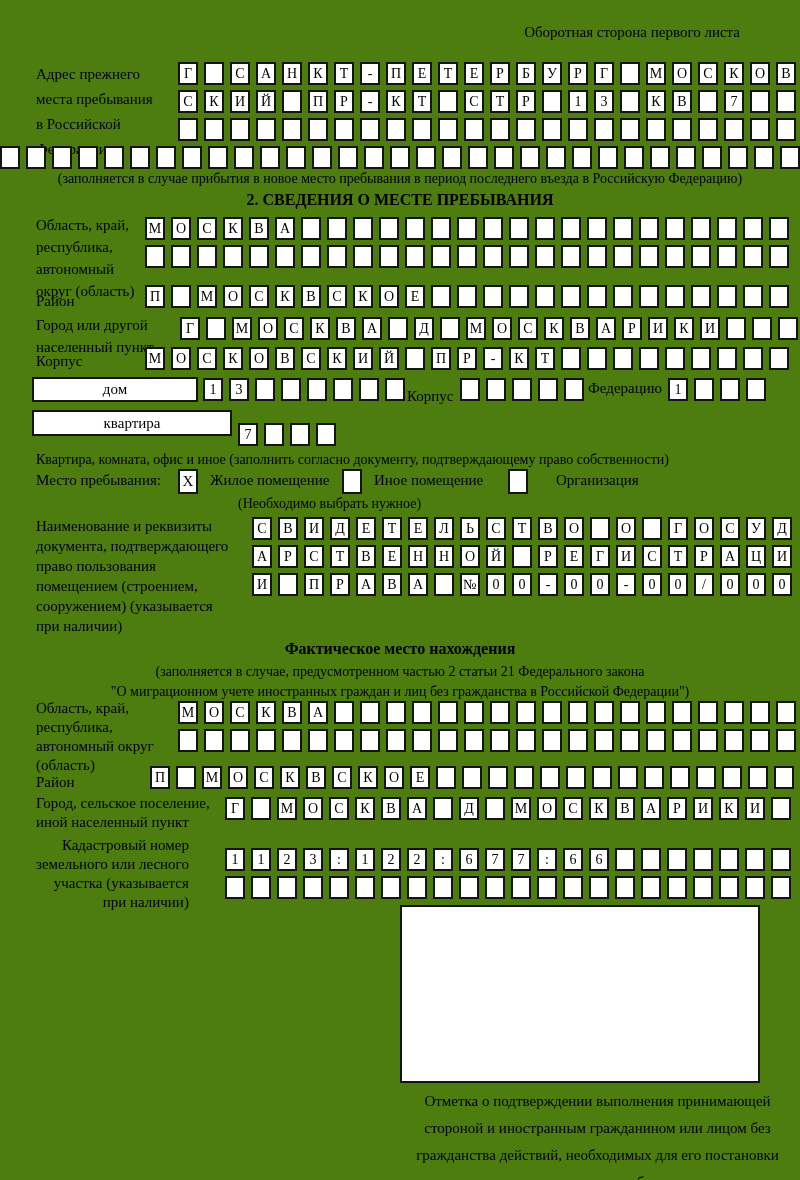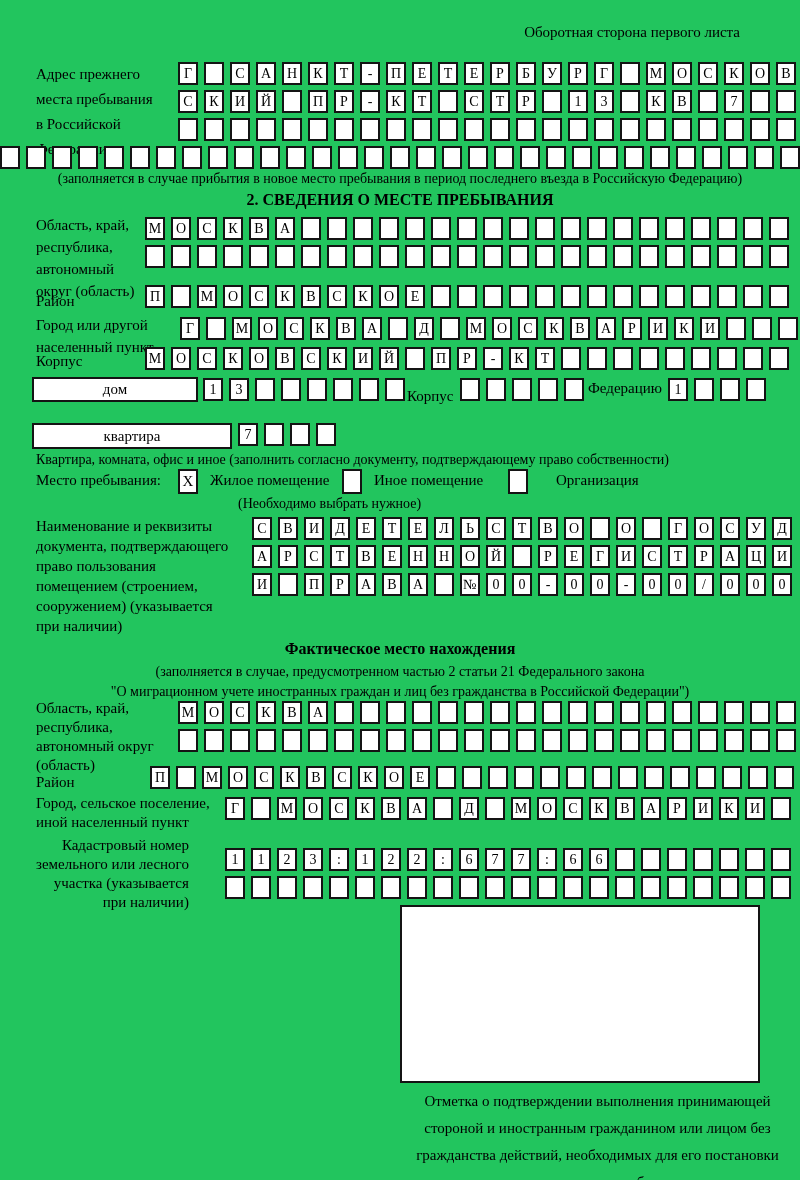--- a/index.html
+++ b/index.html
@@ -1,17 +1,17 @@
 <!DOCTYPE html>
 <html><head>
 <meta charset="utf-8">
 <style>
   html,body{margin:0;padding:0;background:#fff;}
   .page{
-    position:relative;width:800px;height:1180px;background:#22c55e;
+    position:relative;width:800px;height:1180px;background:#4d7c0f;
     font-family:"Liberation Serif","DejaVu Serif",serif;color:#000;overflow:hidden;
   }
   .abs{position:absolute;}
   .lbl{position:absolute;white-space:pre-line;font-size:15px;line-height:22px;}
   .lbl.lh25{line-height:25px;}
   .lbl.lh20{line-height:20px;}
   .lbl.lh19{line-height:19px;}
   .cap{position:absolute;font-size:14px;}
   .center{left:0;width:800px;text-align:center;}
   .bold{font-weight:bold;}
@@ -324,21 +324,21 @@
       <span class="cell"></span>
     </div>
   <div class="cap" style="left:588px;top:380px;font-size:15px;">Федерацию</div>
   <div class="cellrow" style="left:668px;top:378px;">
       <span class="cell">1</span>
       <span class="cell"></span>
       <span class="cell"></span>
       <span class="cell"></span>
     </div>
 
-  <div class="namebox" style="left:32px;top:423px;width:200px;height:26px;">квартира</div>
+  <div class="namebox" style="left:32px;top:410px;width:200px;height:26px;">квартира</div>
   <div class="cellrow" style="left:238px;top:423px;">
       <span class="cell">7</span>
       <span class="cell"></span>
       <span class="cell"></span>
       <span class="cell"></span>
     </div>
   <div class="cap" style="left:36px;top:452px;">Квартира, комната, офис и иное (заполнить согласно документу, подтверждающему право собственности)</div>
 
   <div class="cap" style="left:36px;top:472px;font-size:15px;">Место пребывания:</div>
   <span class="checkbox" style="left:178px;top:469px;">X</span>

